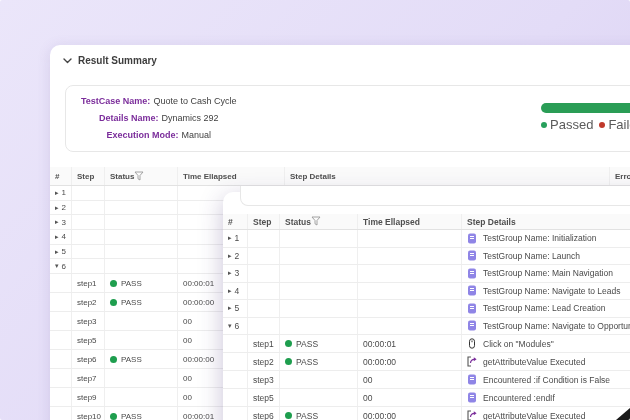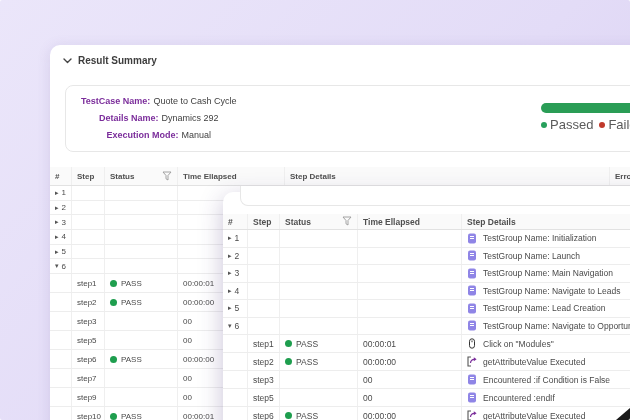--- a/index.html
+++ b/index.html
@@ -26,21 +26,21 @@
   .legend-item{ display:flex; align-items:center; gap:3px; font-size:13px; color:#5a5a5a; }
   .dot{ width:6px; height:6px; border-radius:50%; display:inline-block; flex:0 0 auto; }
 
   
   .rtable{ position:absolute; background:#fff; }
   .trow{ display:grid; align-items:center; border-bottom:1px solid #ededed; background:#fff; }
   .trow.thead{ background:#fafafa; border-bottom:1px solid #e2e2e2; }
   .tcell{ height:100%; display:flex; align-items:center; padding:0 5px; overflow:hidden;
           white-space:nowrap; border-right:1px solid #efefef; color:#4a4a4a; }
   .thead .tcell{ font-weight:bold; color:#4f4f4f; justify-content:flex-start; }
-  .thead .filter-cell{ justify-content:space-between; }
+  .thead .filter-cell{ }
   .arrow{ font-size:7px; color:#555; margin-right:3px; }
   .pass-dot{ width:7px; height:7px; border-radius:50%; margin-right:4px; flex:0 0 auto; }
   .det-icon{ margin-right:6px; flex:0 0 auto; display:inline-flex; }
   .bg-table{ left:0; top:122px; width:600px; font-size:8px; }
   .bg-table .trow{ grid-template-columns:22px 33px 73px 107px 325px 1fr; }
   .bg-table .thead{ height:19px; }
   .bg-table .row-group{ height:14.7px; }
   .bg-table .row-step{ height:19px; }
 
   

